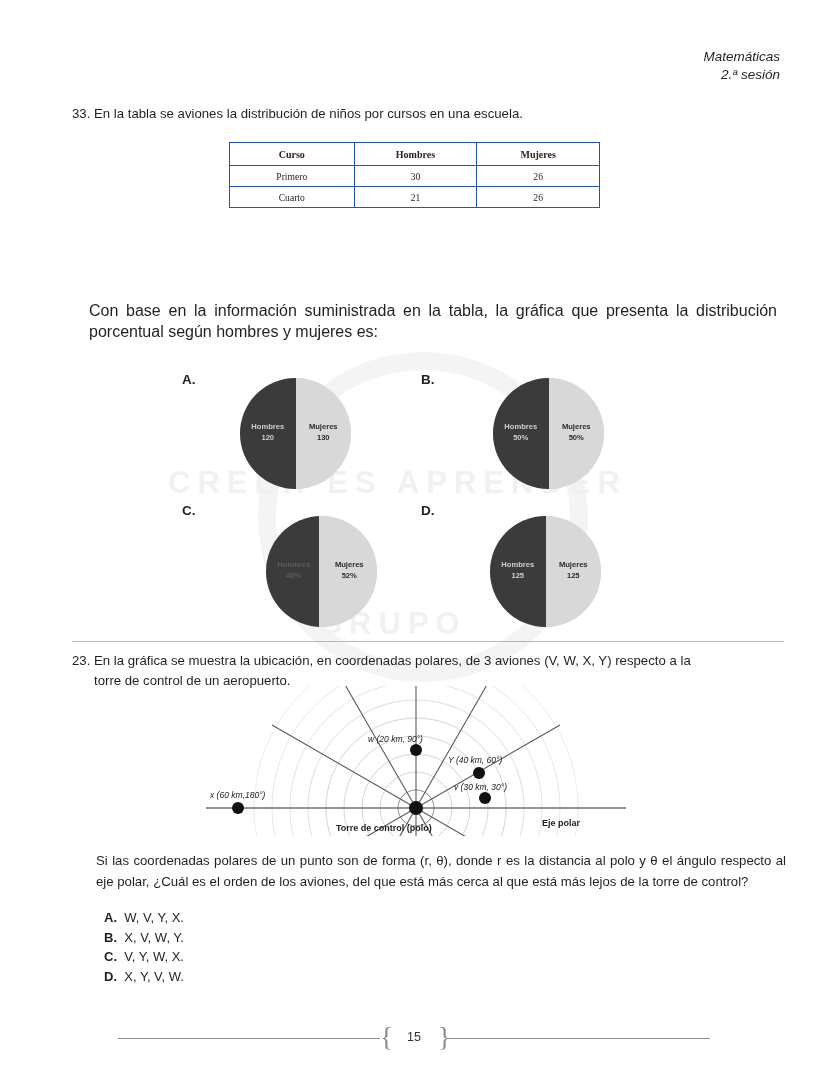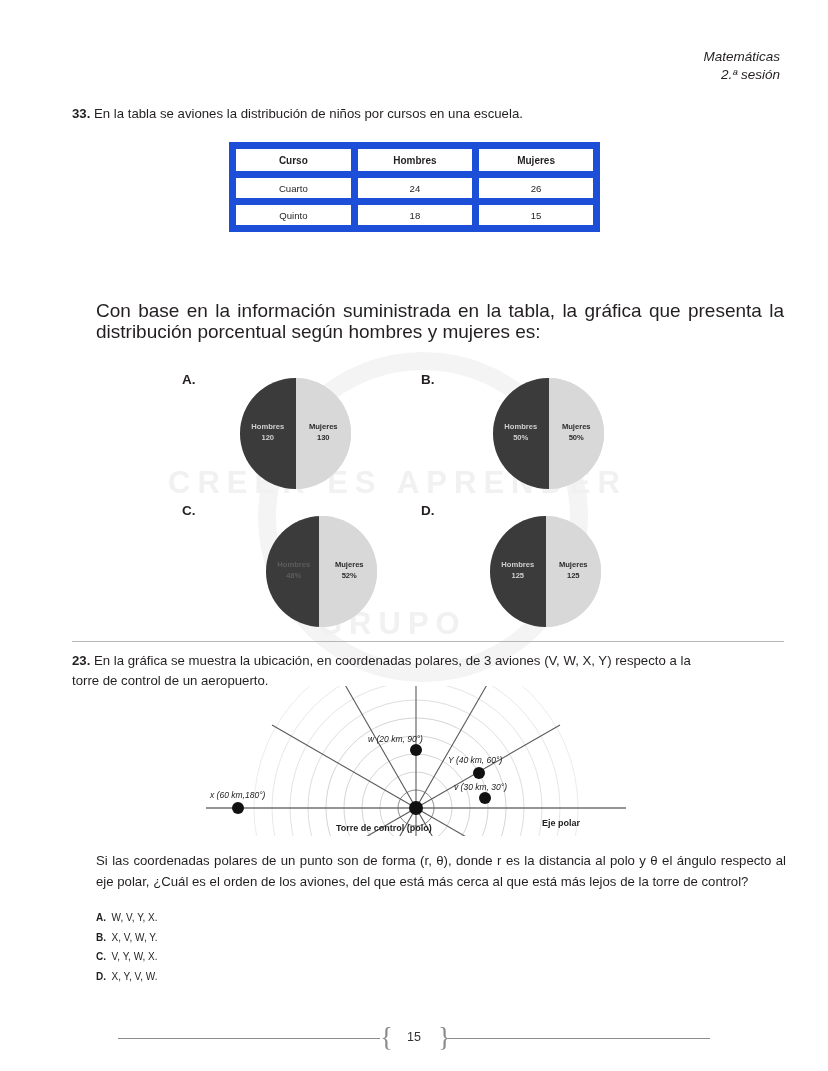--- a/index.html
+++ b/index.html
@@ -58,51 +58,52 @@
   }
 
   
   .q33-stem {
     position: absolute;
     left: 72px; top: 104px;
     width: 700px;
     font-size: 13.2px;
     line-height: 19px;
   }
-  .qnum { font-weight: bold; }
+  .qnum { font-weight: normal; }
 
   table.dist-table {
     position: absolute;
     left: 229px; top: 142px;
     width: 371px;
     border-collapse: collapse;
     font-size: 9.6px;
   }
   table.dist-table td, table.dist-table th {
-    border: 7px solid #1d4ed8;
+    border: 1px solid #1d4ed8;
     height: 20px;
     text-align: center;
     vertical-align: middle;
     font-weight: normal;
     padding: 0;
+    font-family: Liberation Serif, serif;
   }
   table.dist-table th {
     font-weight: bold;
     font-size: 10px;
     height: 22px;
   }
   table.dist-table td:nth-child(1), table.dist-table th:nth-child(1) { width: 125px; }
   table.dist-table td:nth-child(2), table.dist-table th:nth-child(2) { width: 123px; }
   table.dist-table td:nth-child(3), table.dist-table th:nth-child(3) { width: 123px; }
 
   .q33-prompt {
     position: absolute;
-    left: 96px; top: 300px;
+    left: 89px; top: 300px;
     width: 688px;
-    font-size: 19px;
+    font-size: 16px;
     line-height: 21px;
     text-align: justify;
   }
 
   
   .opt-label {
     position: absolute;
     font-weight: bold;
     font-size: 13.5px;
   }
@@ -152,41 +153,41 @@
   .rule.r1 { top: 641px; }
 
   
   .q34-stem {
     position: absolute;
     left: 72px; top: 651px;
     width: 716px;
     font-size: 13.2px;
     line-height: 19.5px;
   }
-  .q34-stem .ind { display: block; }
+  .q34-stem .ind { display: block; margin-left: 22px; }
 
   .polar-fig {
     position: absolute;
     left: 196px; top: 686px;
     width: 440px; height: 150px;
   }
   .polar-fig svg { display: block; }
 
   .q34-question {
     position: absolute;
     left: 96px; top: 850px;
     width: 690px;
     font-size: 13.2px;
     line-height: 21px;
     text-align: justify;
   }
   .answers {
     position: absolute;
-    left: 96px; top: 908px;
-    font-size: 10px;
+    left: 104px; top: 908px;
+    font-size: 13px;
     line-height: 19.5px;
   }
   .answers .row { display: block; white-space: pre; }
   .answers .key { font-weight: bold; }
 
   
   .footer {
     position: absolute;
     left: 0; top: 1026px;
     width: 828px;
@@ -242,28 +243,28 @@
   <table class="dist-table">
     <thead>
       <tr>
         <th>Curso</th>
         <th>Hombres</th>
         <th>Mujeres</th>
       </tr>
     </thead>
     <tbody>
       <tr>
-        <td>Cuarto</td>
-        <td>24</td>
+        <td>Primero</td>
+        <td>30</td>
         <td>26</td>
       </tr>
       <tr>
-        <td>Quinto</td>
-        <td>18</td>
-        <td>15</td>
+        <td>Cuarto</td>
+        <td>21</td>
+        <td>26</td>
       </tr>
     </tbody>
   </table>
 
   <div class="q33-prompt">Con base en la información suministrada en la tabla, la gráfica que presenta la distribución porcentual según hombres y mujeres es:</div>
 
   <div class="opt-label" style="left:182px; top:372px;">A.</div>
   <div class="pie-wrap" style="left:240px; top:378px;">
     <div class="pie">
       <div class="half-dark"></div>

